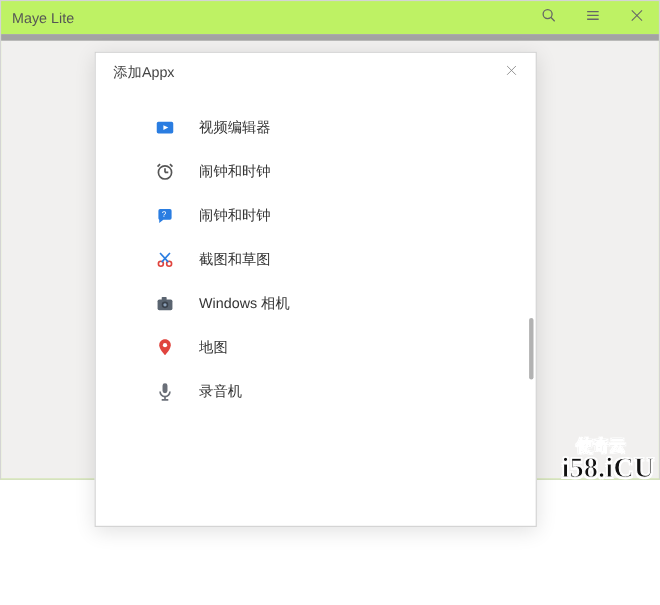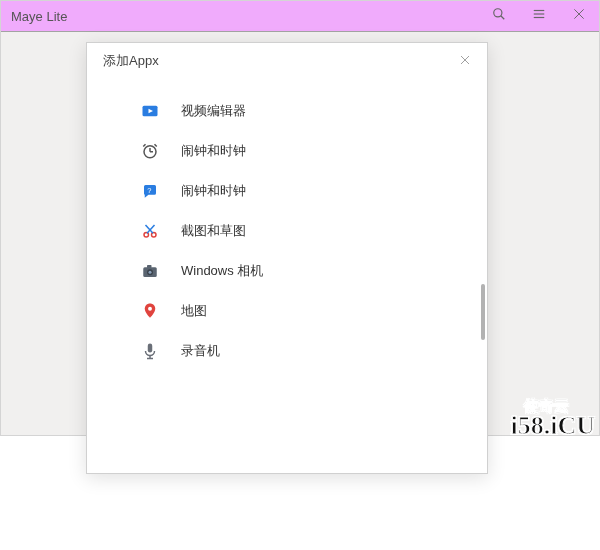--- a/index.html
+++ b/index.html
@@ -1,30 +1,30 @@
 <!DOCTYPE html>
 <html><head>
 <meta charset="utf-8">
 <style>
   * { box-sizing: border-box; margin: 0; padding: 0; }
   html, body { width: 600px; height: 550px; font-family: "Segoe UI", "Microsoft YaHei", sans-serif; overflow: hidden; }
   body { background: #fff; }
 
-  .window { width: 600px; height: 436px; border: 1px solid #d4d4d4; background: #f0abfc; display: flex; flex-direction: column; }
+  .window { width: 600px; height: 436px; border: 1px solid #d4d4d4; background: #bef264; display: flex; flex-direction: column; }
 
   .titlebar { height: 30px; display: flex; align-items: center; padding: 0 0 0 10px; }
   .title { flex: 1; font-size: 13px; color: #555; }
   .title-icons { display: flex; }
   .title-icon { width: 40px; height: 30px; display: flex; align-items: center; justify-content: center; color: #666; }
   .title-icon svg { width: 14px; height: 14px; }
 
   .tabbar { height: 23px; display: flex; align-items: flex-end; padding-left: 12px; }
   .tab { background: #fff; border-top-left-radius: 4px; border-top-right-radius: 4px; padding: 3px 22px; font-size: 12px; color: #555; border: 1px solid #d4d4d4; border-bottom: none; }
 
-  .content-area { flex: 1; background: #f1f0ef; border-top: 1px solid #a3a3a3; position: relative; }
+  .content-area { flex: 1; background: #f1f0ef; border-top: 6px solid #a3a3a3; position: relative; }
 
   .dialog {
     position: absolute;
     left: 85px; top: 10px;
     width: 402px; height: 432px;
     background: #fff;
     border: 1px solid #d0d0d0;
     box-shadow: 0 4px 18px rgba(0,0,0,0.12);
     display: flex; flex-direction: column;
   }

